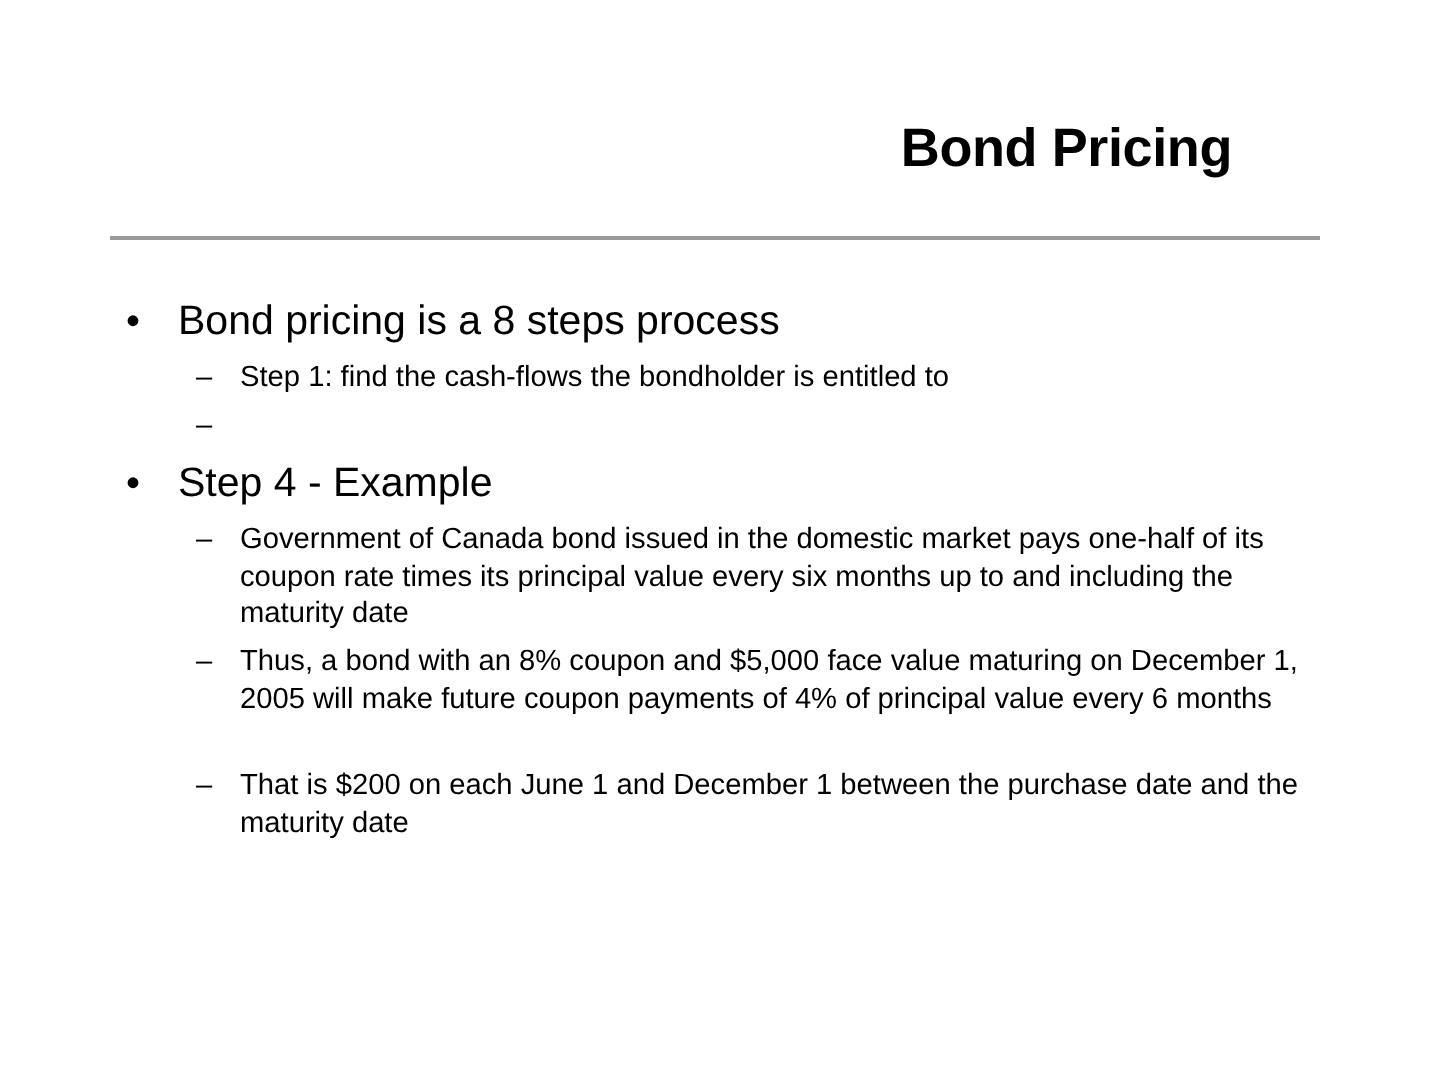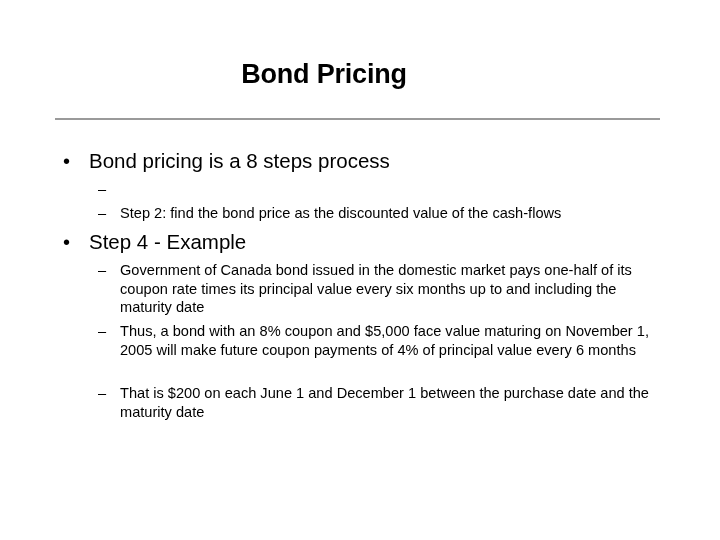--- a/index.html
+++ b/index.html
@@ -10,24 +10,24 @@
     body {
       width: 720px;
       height: 540px;
       position: relative;
       overflow: hidden;
       font-family: "Liberation Sans", sans-serif;
       color: #000000;
     }
     .slide-title {
       position: absolute;
-      left: 16px;
+      left: 0;
       width: 616px;
       top: 56px;
-      text-align: center;
+      text-align: right;
       font-size: 27px;
       font-weight: bold;
       line-height: 36px;
       letter-spacing: -0.2px;
     }
     .title-rule {
       position: absolute;
       left: 55px;
       top: 118px;
       width: 605px;
@@ -74,40 +74,40 @@
 
 <div class="content">
 
   <div class="l1" style="top:149px;">
     <span class="bullet">•</span>
     <span>Bond pricing is a 8 steps process</span>
   </div>
 
   <div class="l2" style="top:180px;">
     <span class="dash">–</span>
+    <span>Step 1: find the cash-flows the bondholder is entitled to</span>
   </div>
 
   <div class="l2" style="top:204px;">
     <span class="dash">–</span>
-    <span>Step 2: find the bond price as the discounted value of the cash-flows</span>
   </div>
 
   <div class="l1" style="top:230px;">
     <span class="bullet">•</span>
     <span>Step 4 - Example</span>
   </div>
 
   <div class="l2" style="top:261px;">
     <span class="dash">–</span>
     <span>Government of Canada bond issued in the domestic market pays one-half of its coupon rate times its principal value every six months up to and including the maturity date</span>
   </div>
 
   <div class="l2" style="top:322px;">
     <span class="dash">–</span>
-    <span>Thus, a bond with an 8% coupon and $5,000 face value maturing on November 1, 2005 will make future coupon payments of 4% of principal value every 6 months</span>
+    <span>Thus, a bond with an 8% coupon and $5,000 face value maturing on December 1, 2005 will make future coupon payments of 4% of principal value every 6 months</span>
   </div>
 
   <div class="l2" style="top:384px;">
     <span class="dash">–</span>
     <span>That is $200 on each June 1 and December 1 between the purchase date and the maturity date</span>
   </div>
 
 </div>
 
 </body></html>

